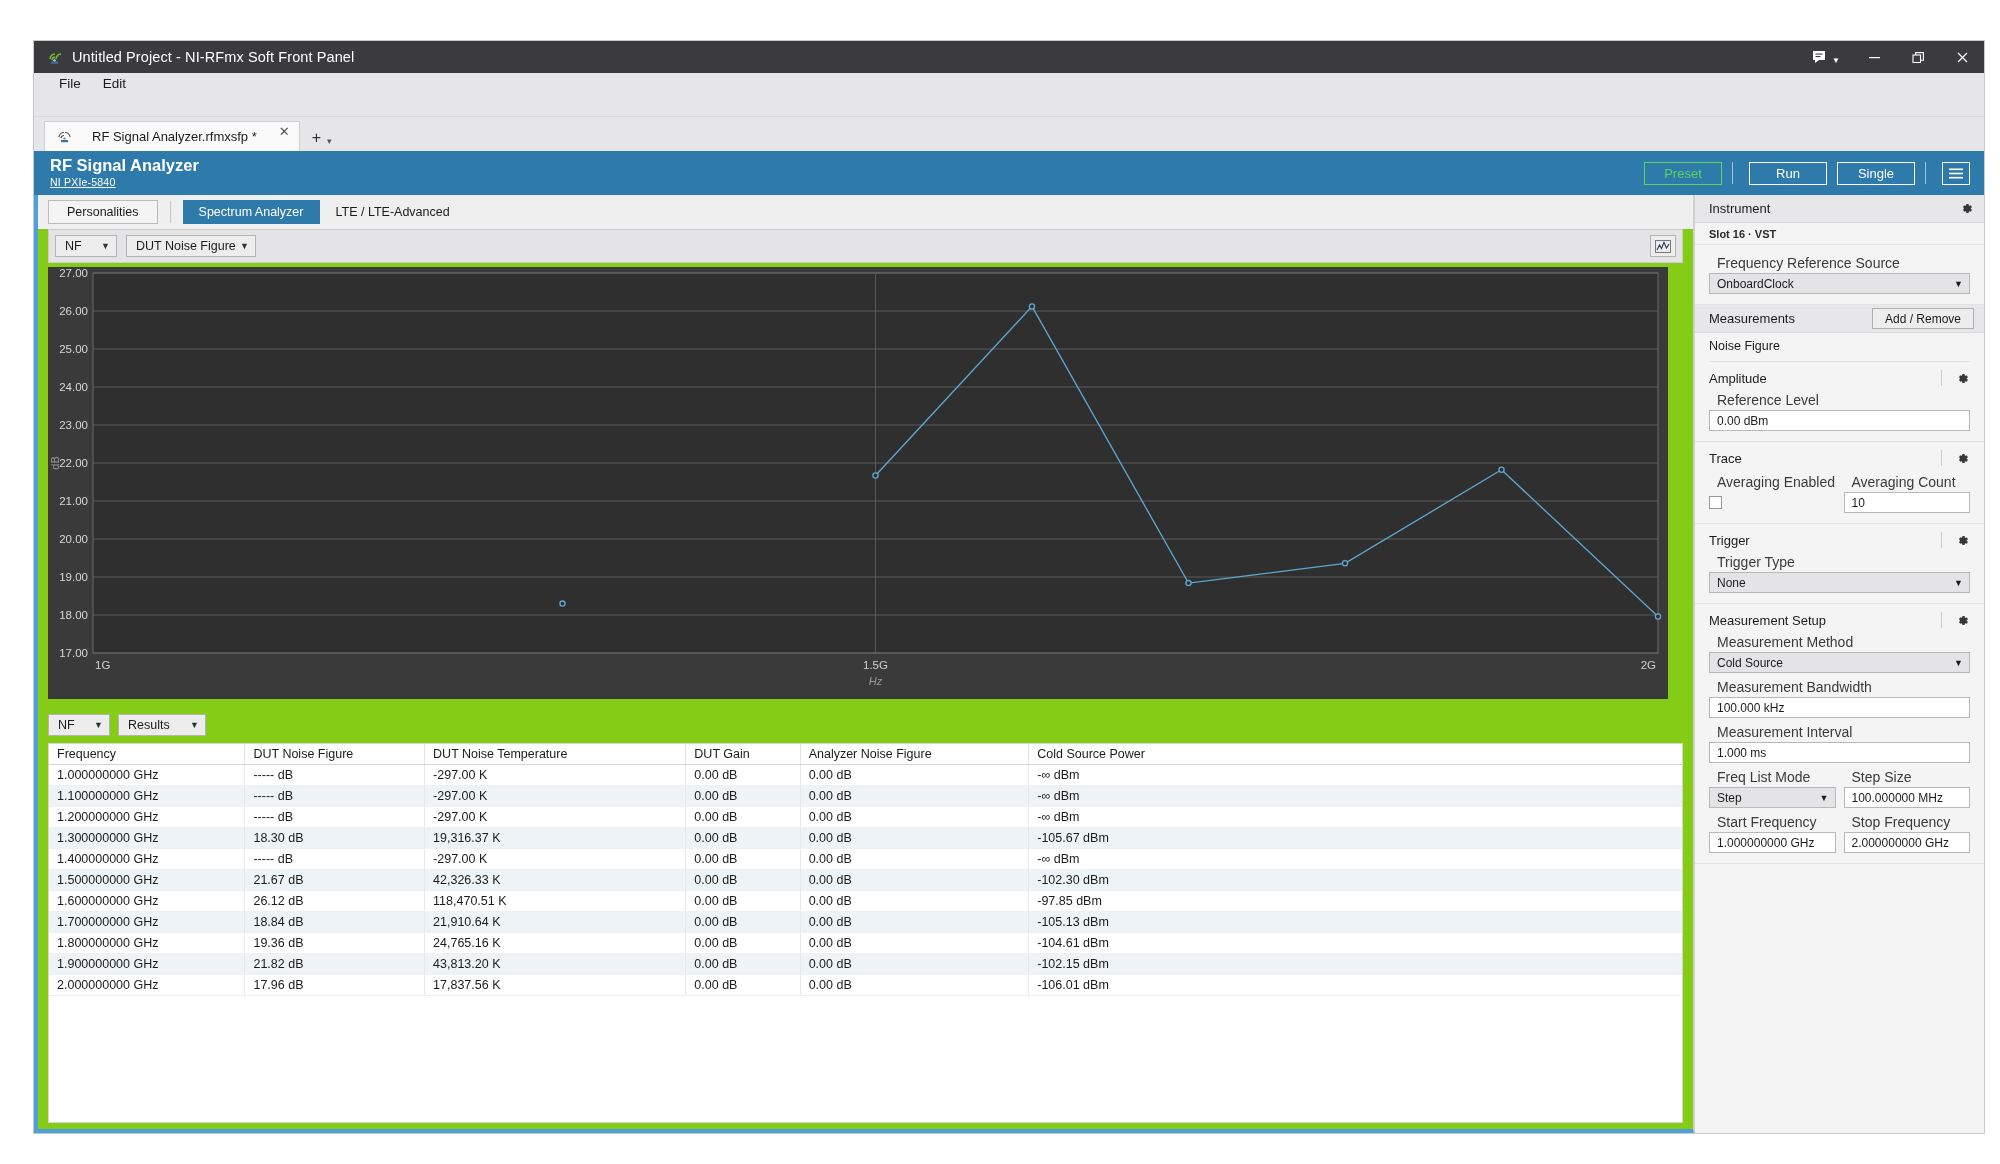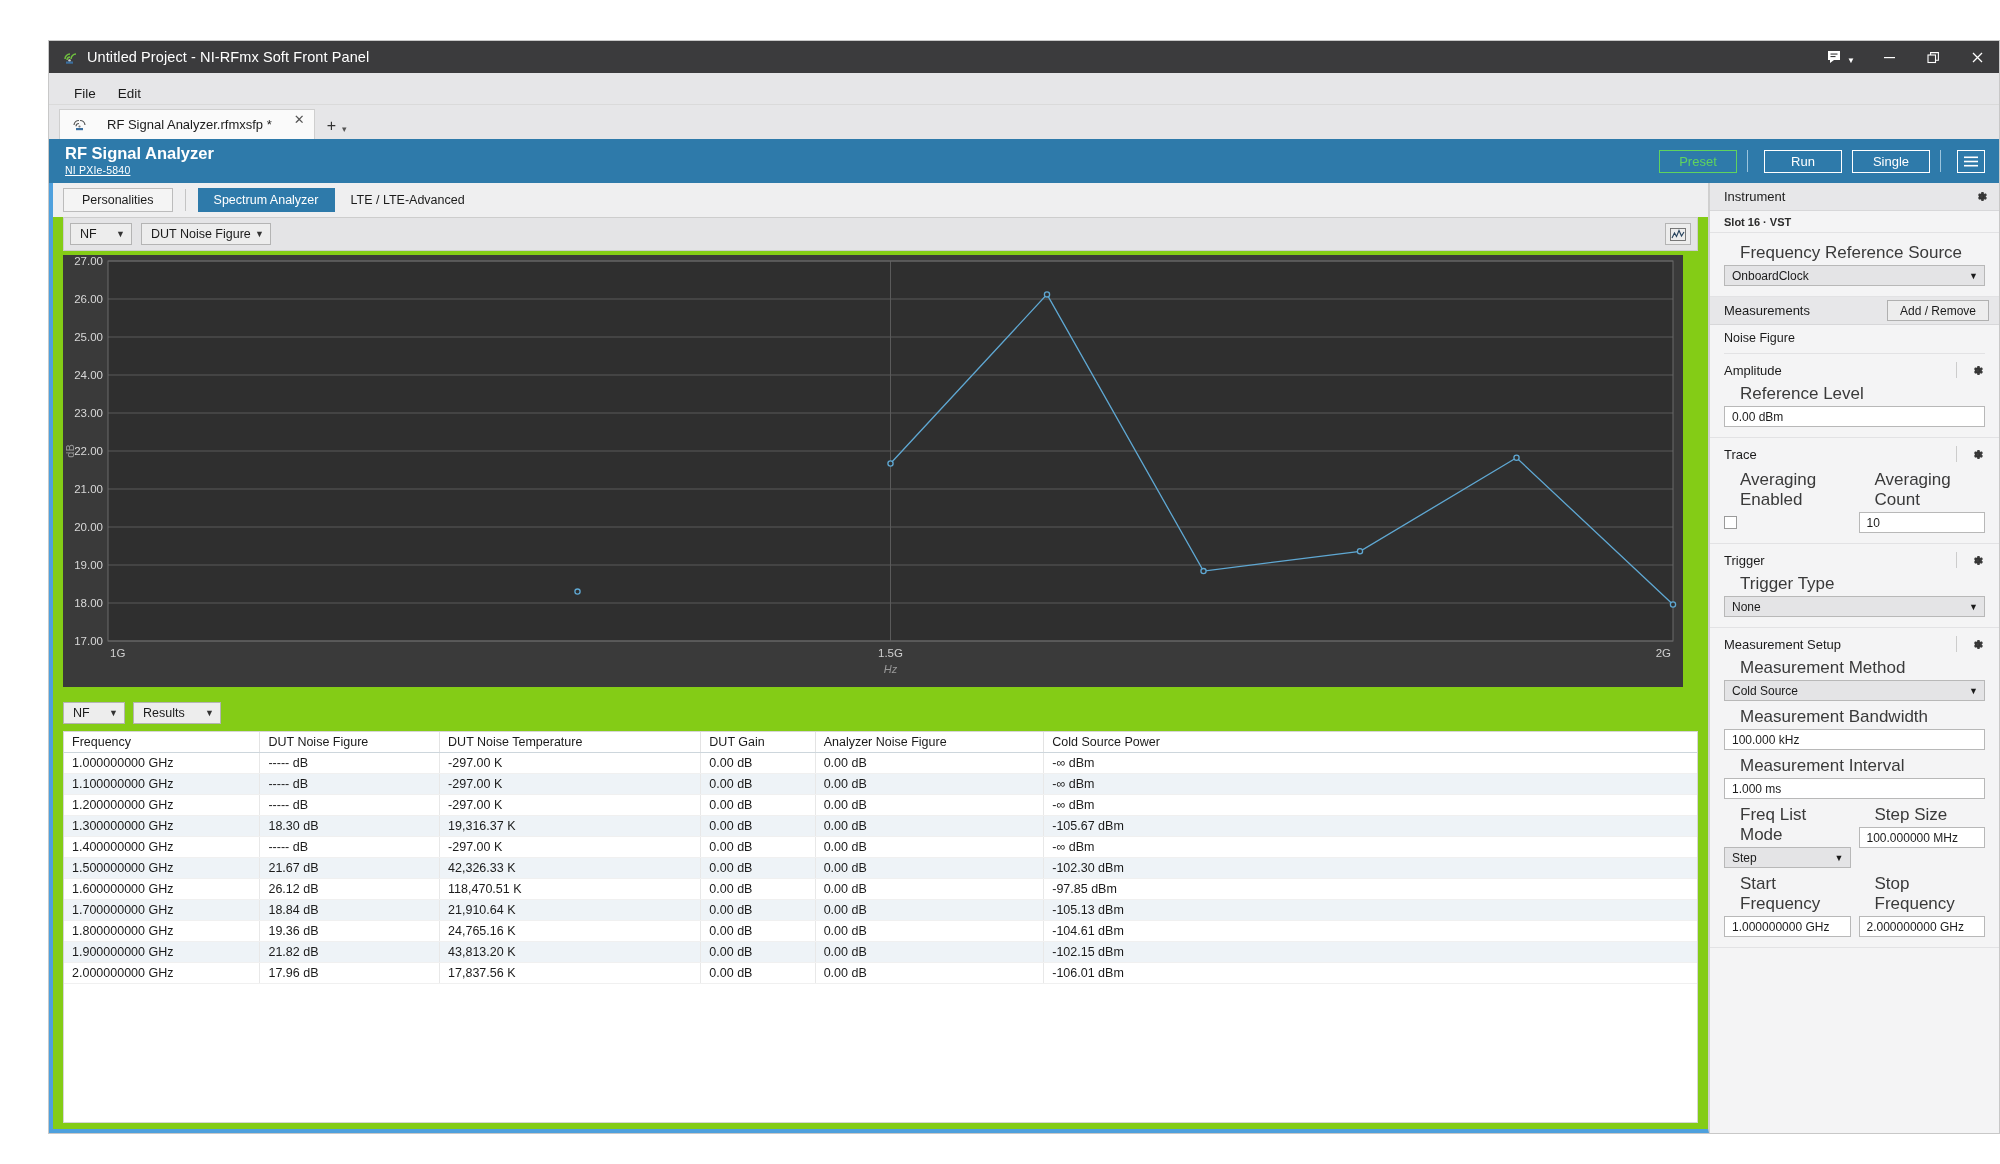--- a/index.html
+++ b/index.html
@@ -3,42 +3,42 @@
 <meta charset="utf-8">
 <style>
   * { box-sizing: border-box; margin:0; padding:0; }
   html, body {
     width: 2000px; height: 1164px;
     background: #ffffff;
     font-family: "Liberation Sans", sans-serif;
     overflow: hidden;
   }
   #app {
-    position: absolute; left: 48px; top: 40px;
+    position: absolute; left: 33px; top: 40px;
     width: 1952px; height: 1094px;
     background: #efeff0;
     border: 1px solid #c8c8c8;
     display: flex; flex-direction: column;
   }
   
   .titlebar {
     height: 32px; background: #3b3b3d; color:#ffffff;
     display:flex; align-items:center; flex:none;
   }
   .tb-icon { width: 26px; margin-left: 8px; display:flex; align-items:center; justify-content:center; }
   .tb-title { font-size: 14.5px; margin-left: 4px; letter-spacing:.1px; }
   .tb-spacer { flex:1; }
   .tb-btn {
     width: 44px; height: 32px; display:flex; align-items:center; justify-content:center;
     color:#ffffff; font-size:15px;
   }
   .tb-btn.feedback { width: 52px; }
   
   .menubar {
-    height: 32px; background:#e6e6e8; display:flex; align-items:flex-end;
+    height: 44px; background:#e6e6e8; display:flex; align-items:flex-start;
     font-size: 13.5px; color:#1b1b1b; flex:none; padding-left: 14px;
     border-bottom: 1px solid #dadada;
   }
   .menubar > div { padding: 3px 11px; }
   
   .tabstrip {
     height: 34px; background:#e6e6e8; display:flex; align-items:flex-end;
     flex:none; padding-left: 10px;
   }
   .doctab {
@@ -141,21 +141,21 @@
   .subhdr {
     height: 22px; display:flex; align-items:center; padding: 0 14px;
     font-size: 11px; color:#2b2b2b; background:#f4f4f5; border-bottom:1px solid #e2e2e4;
   }
   .subhdr b { font-weight:bold; }
   .grp { padding: 8px 14px 10px 14px; border-bottom: 1px solid #e2e2e4; }
   .grp.nobord { border-bottom:none; }
   .grphdr { display:flex; align-items:center; margin-bottom: 2px; }
   .grphdr .t { flex:1; font-size: 13px; color:#1b1b1b; }
   .grphdr .vline { width:1px; height:16px; background:#cccccc; margin-right:12px; }
-  .lbl { font-size: 17px; color:#3a3a3a; margin: 6px 0 2px 16px; }
+  .lbl { font-size: 14px; color:#3a3a3a; margin: 6px 0 2px 8px; }
   .fld {
     height: 21px; border:1px solid #b8b8b8; background:#ffffff; font-size:12px;
     display:flex; align-items:center; padding: 0 7px; color:#1b1b1b;
   }
   .dd {
     height: 21px; border:1px solid #b8b8b8; background:#e4e4e6; font-size:12px;
     display:flex; align-items:center; padding: 0 6px 0 7px; color:#1b1b1b;
   }
   .dd .v { flex:1; }
   .dd .car { font-size:9px; }

